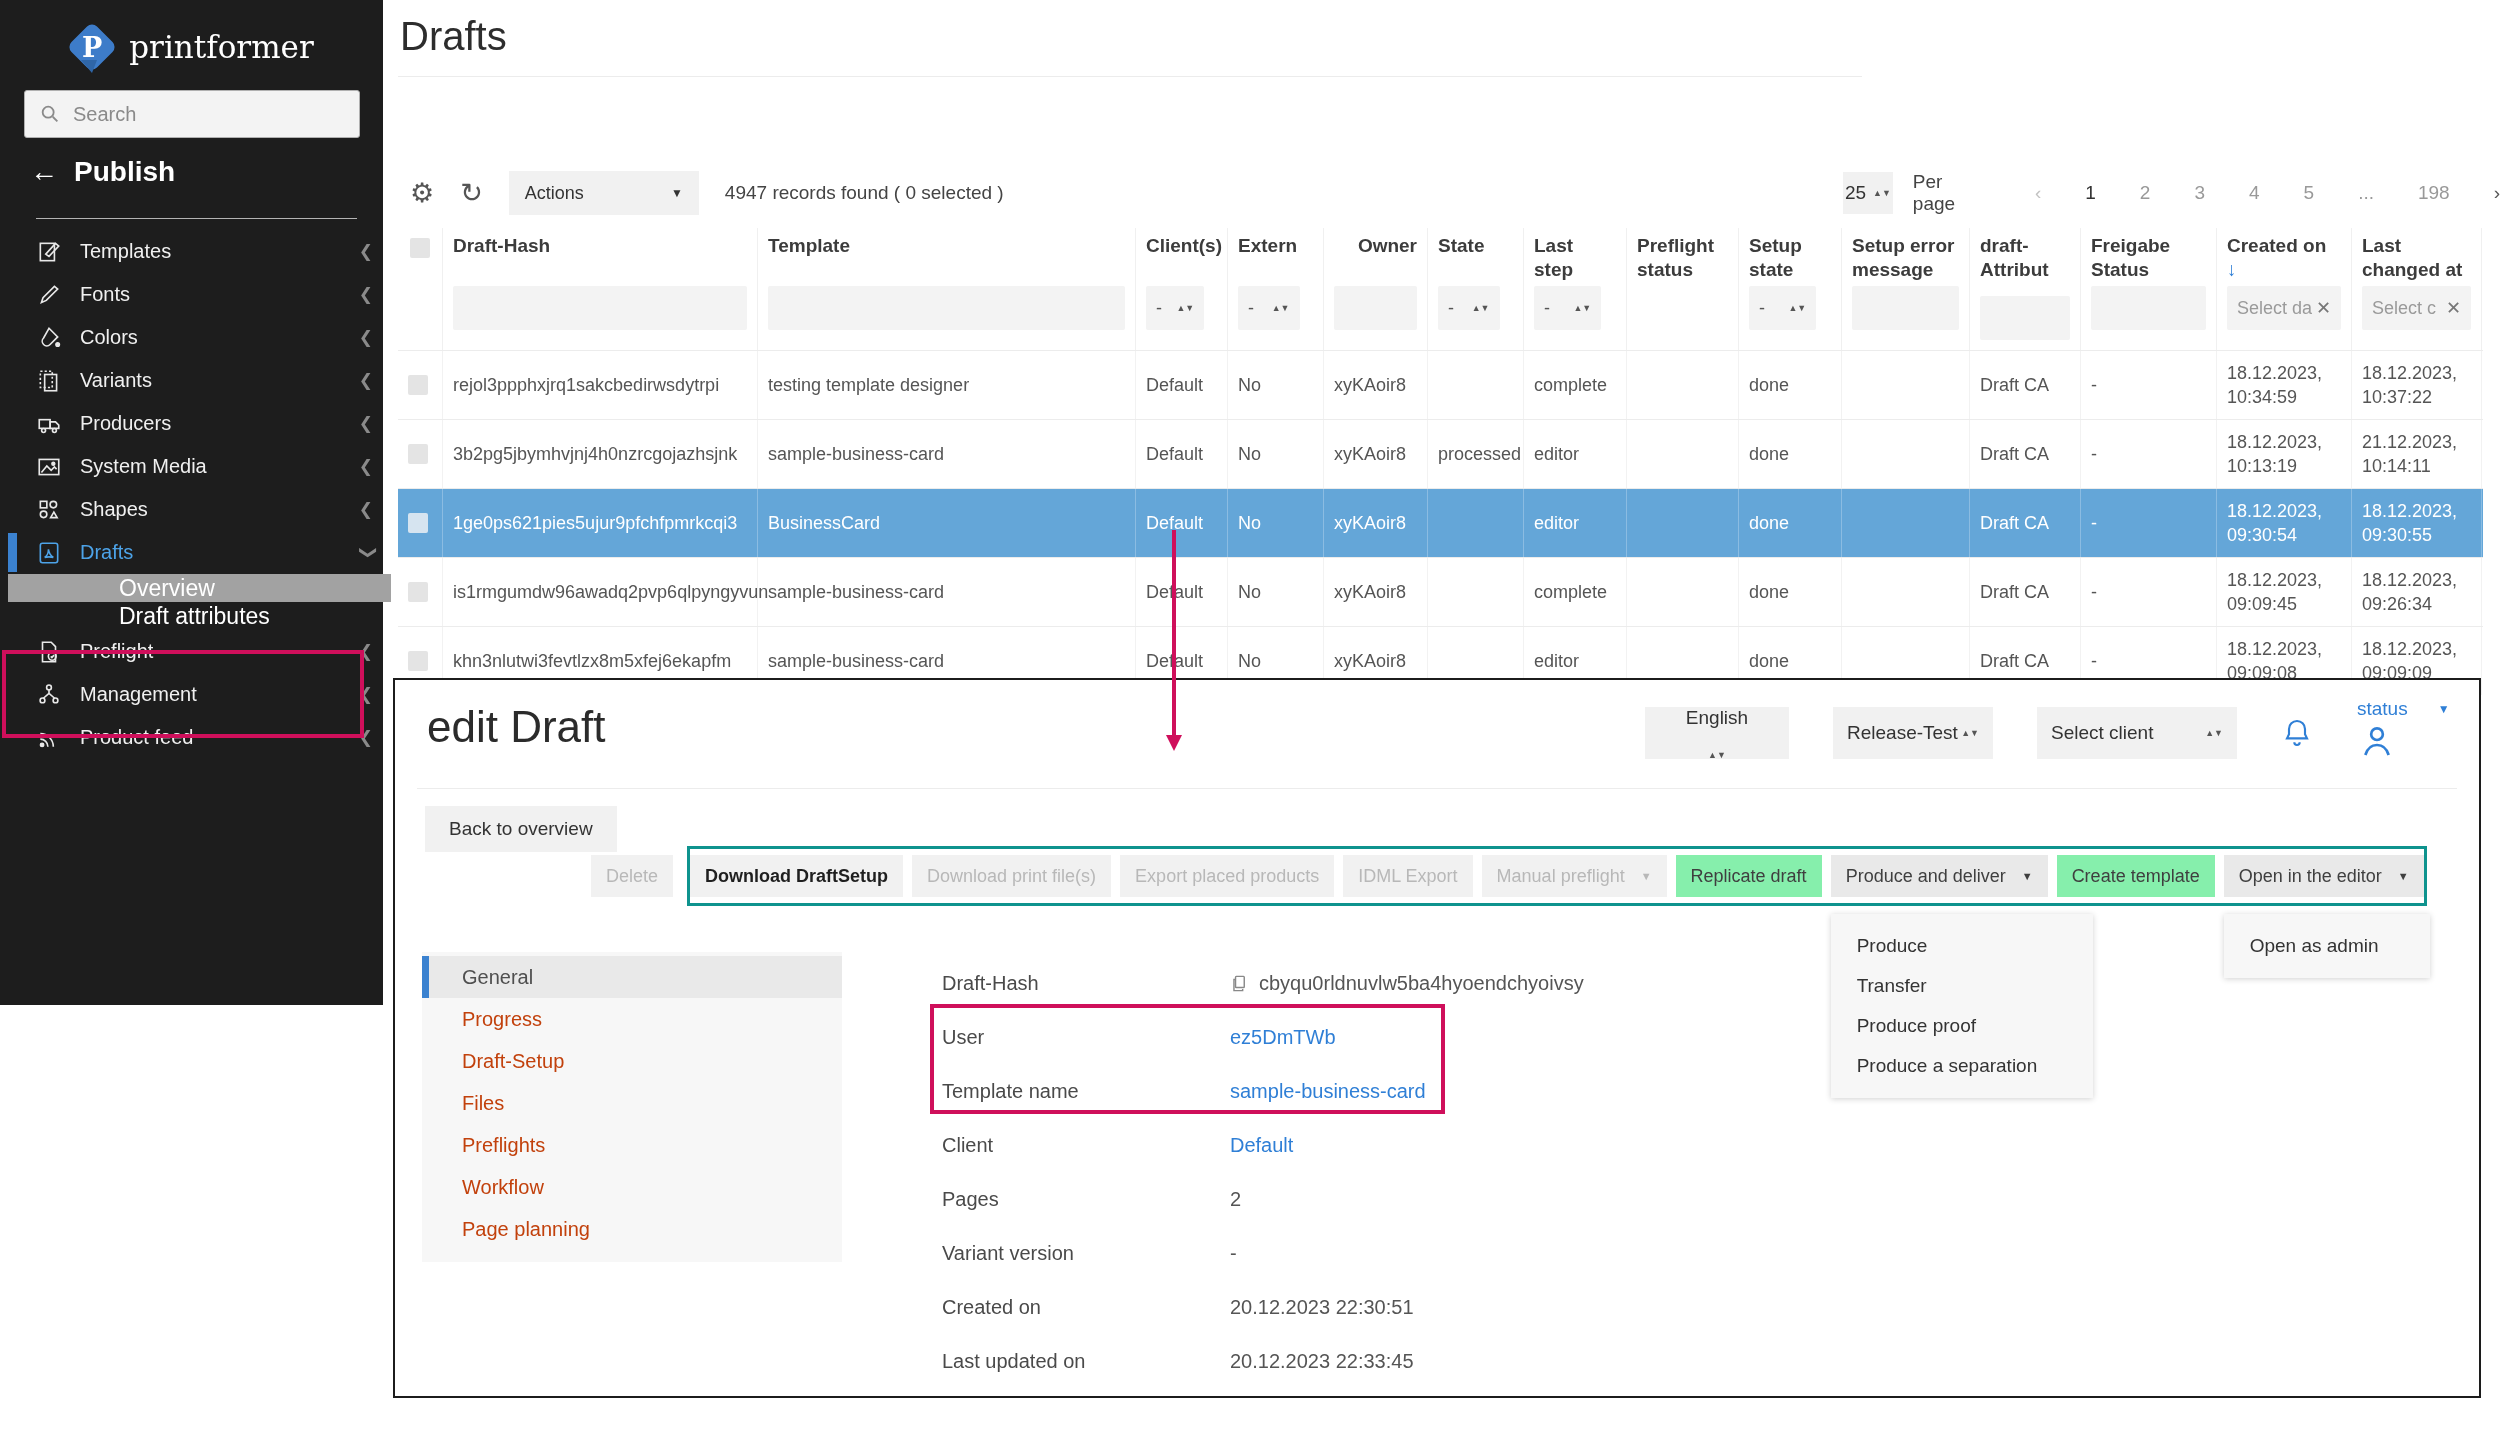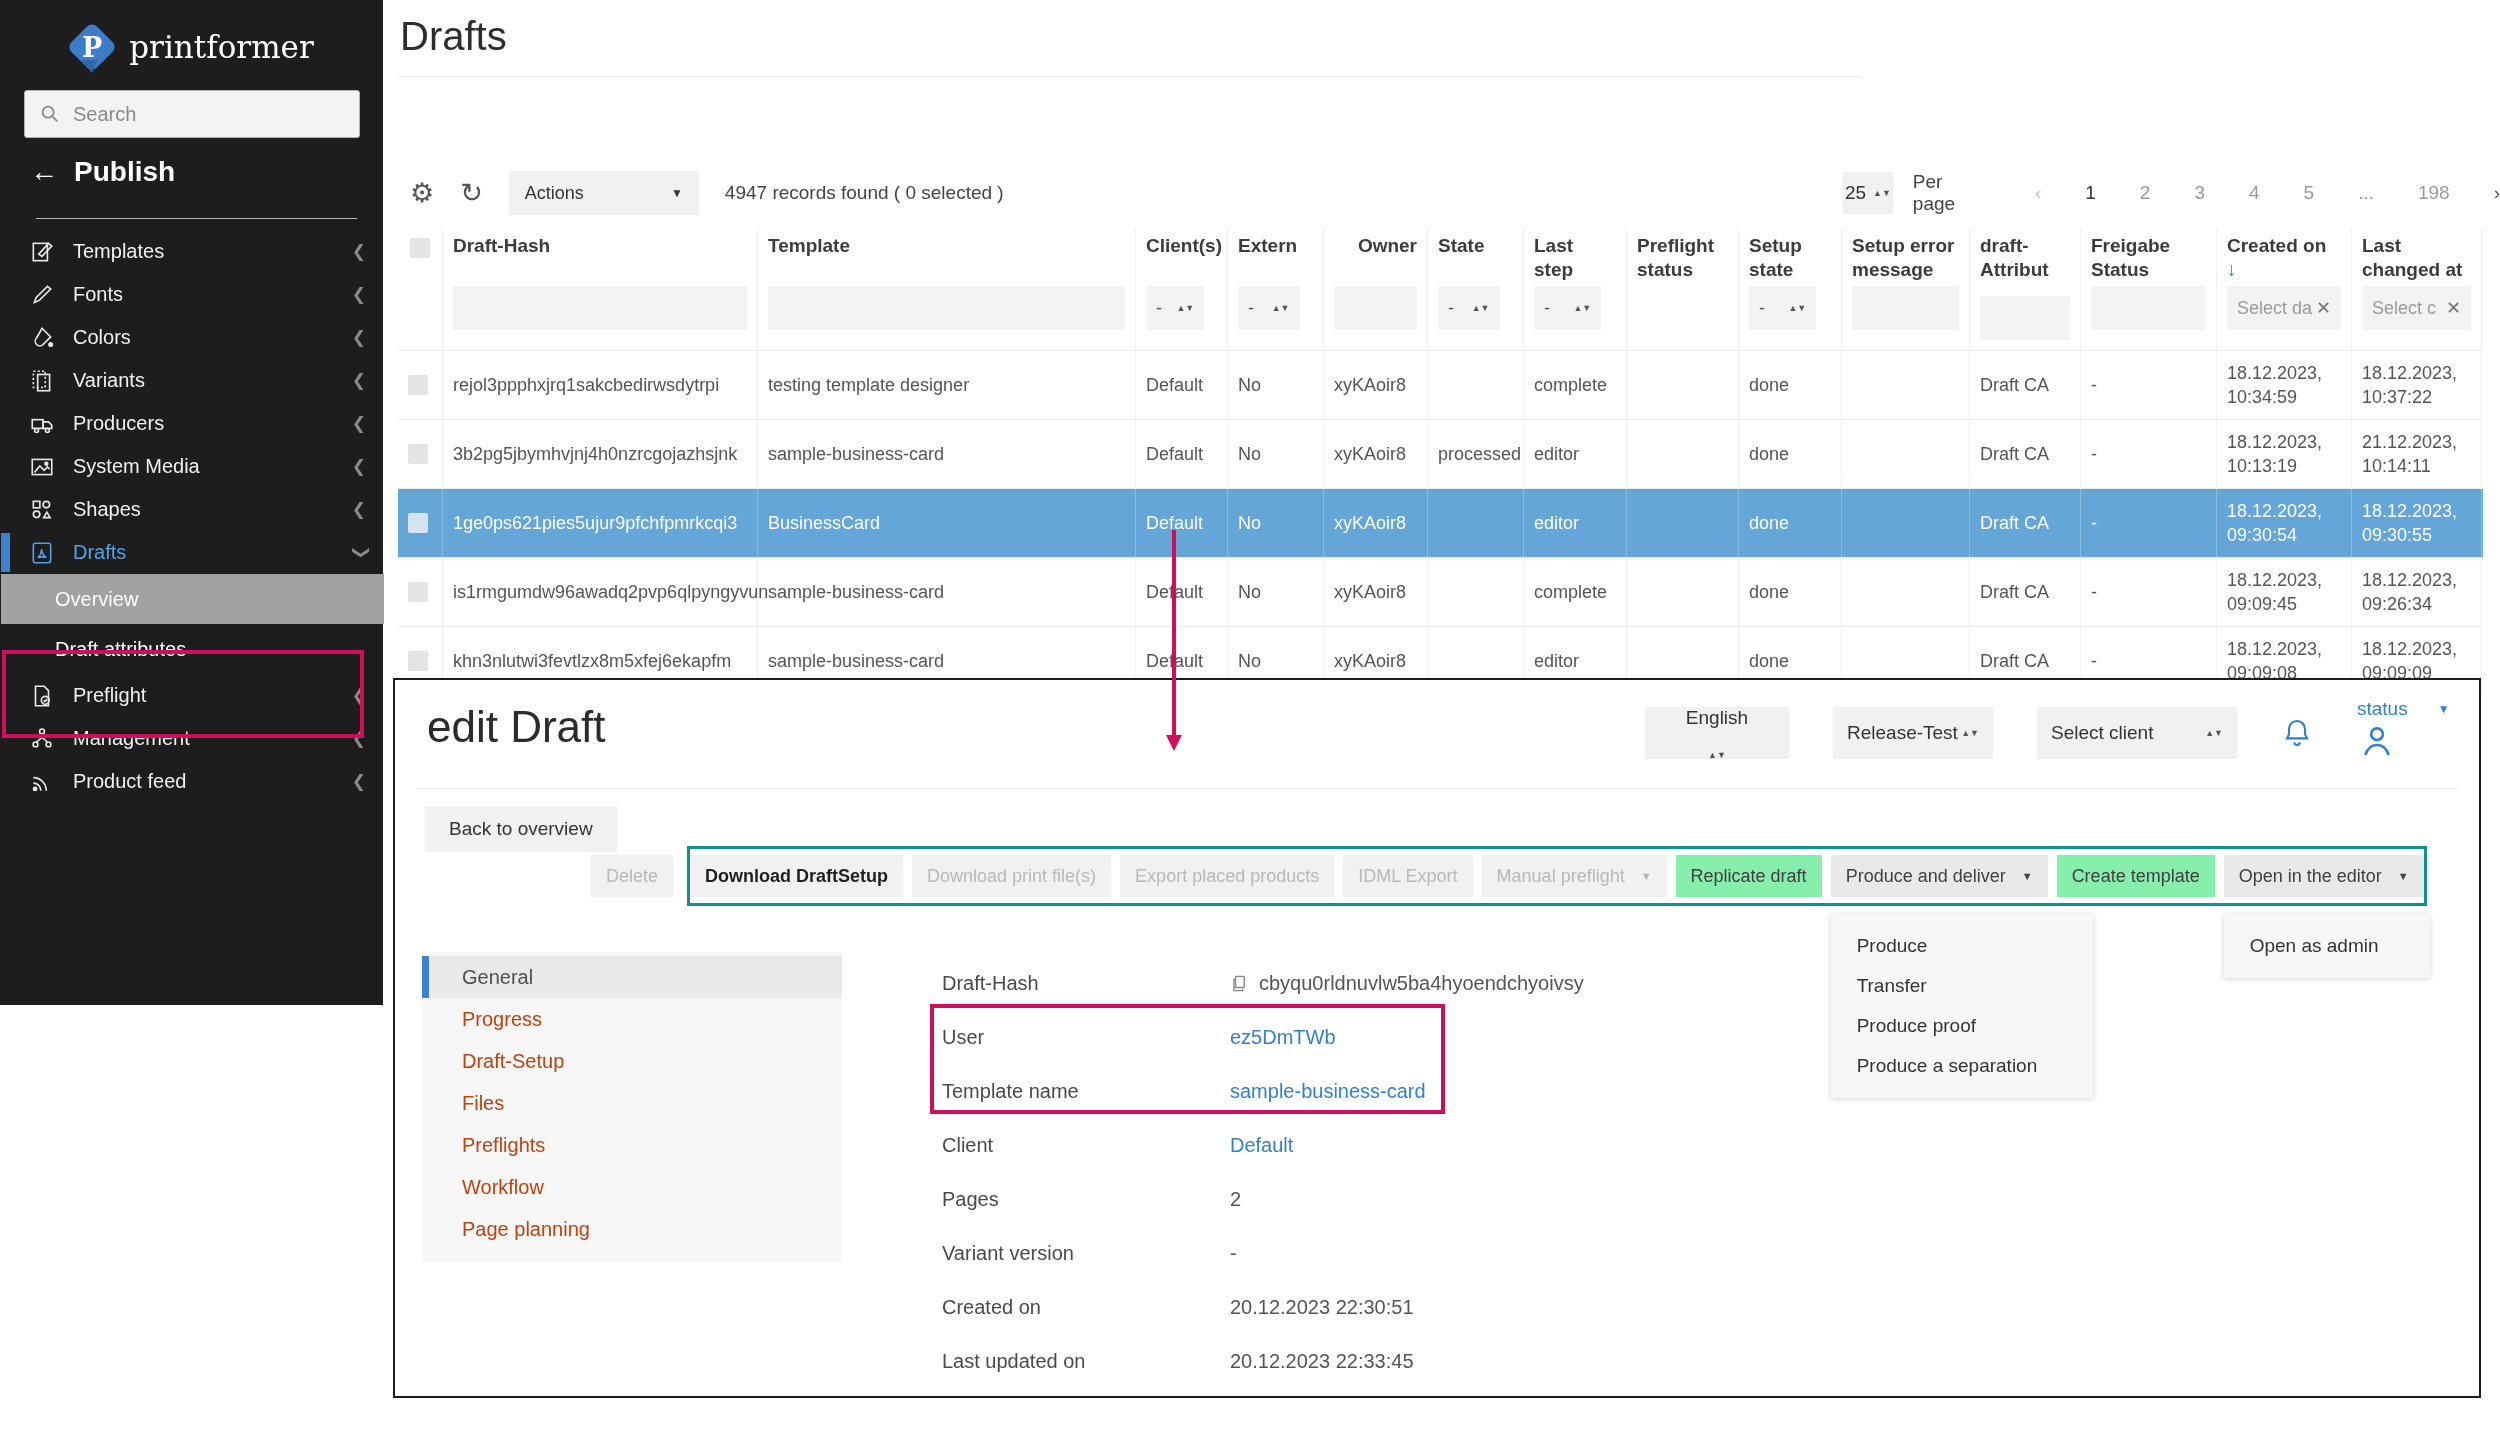--- a/index.html
+++ b/index.html
@@ -10,28 +10,28 @@
   .sidebar{position:absolute;left:0;top:0;width:383px;height:1005px;background:#1d1d1d;z-index:2;}
   .logo{display:flex;align-items:center;justify-content:center;gap:14px;padding-top:16px;height:62px;}
   .logo-mark{width:46px;height:46px;position:relative;}
   .logo-mark .d{position:absolute;inset:5px;background:#3d7cc9;transform:rotate(45deg);border-radius:7px;}
   .logo-mark .t{position:absolute;left:12px;bottom:-3px;width:0;height:0;border-left:11px solid transparent;border-right:5px solid transparent;border-top:13px solid #2f66a8;}
   .logo-mark .p{position:absolute;inset:0;display:flex;align-items:center;justify-content:center;color:#fff;font-family:"DejaVu Serif",serif;font-size:27px;font-weight:700;}
   .logo-text{color:#fff;font-family:"DejaVu Serif",serif;font-size:31px;}
   .search{position:absolute;left:24px;top:90px;width:336px;height:48px;background:#f3f3f3;border:1px solid #b0b0b0;border-radius:3px;display:flex;align-items:center;padding:0 14px;gap:12px;color:#8a8a8a;font-size:20px;box-sizing:border-box;}
   .publish{position:absolute;left:30px;top:156px;color:#fff;font-size:28px;font-weight:600;display:flex;gap:16px;align-items:center;}
   .sb-div{position:absolute;left:36px;right:26px;top:218px;height:1px;background:#cfcfcf;opacity:.85;}
-  .menu{position:absolute;left:1px;top:230px;width:100%;}
+  .menu{position:absolute;left:8px;top:230px;width:100%;}
   .mi{position:relative;height:43px;display:flex;align-items:center;padding-left:28px;color:#f0f0f0;font-size:20px;gap:18px;}
   .mi .chev{position:absolute;right:18px;color:#8a8a8a;font-size:17px;}
   .mi .chev.down{display:inline-block;transform:rotate(-90deg);}
   .mi.drafts{color:#4da3e8;}
   .mi.drafts::before{content:"";position:absolute;left:0;top:2px;bottom:2px;width:9px;background:#3b82d0;}
   .mi svg{flex:0 0 auto;}
-  .child{height:50px;display:flex;align-items:center;padding-left:54px;color:#fff;font-size:20px;}
+  .child{height:28px;display:flex;align-items:center;padding-left:111px;color:#fff;font-size:23px;}
   .child.sel{background:#a2a2a2;}
 
   
   .page-title{position:absolute;left:400px;top:14px;font-size:40px;color:#2d2d2d;font-weight:500;}
   .title-div{position:absolute;left:398px;top:76px;width:1464px;height:1px;background:#ececec;}
   .toolbar{position:absolute;left:410px;top:170px;height:46px;display:flex;align-items:center;gap:26px;}
   .icon-btn{font-size:27px;color:#555;line-height:1;}
   .actions-sel{width:158px;height:44px;background:#f1f1f1;display:flex;align-items:center;justify-content:space-between;padding:0 16px;font-size:18px;color:#333;}
   .caret{font-size:12px;color:#333;}
   .records{font-size:19px;color:#444;}

